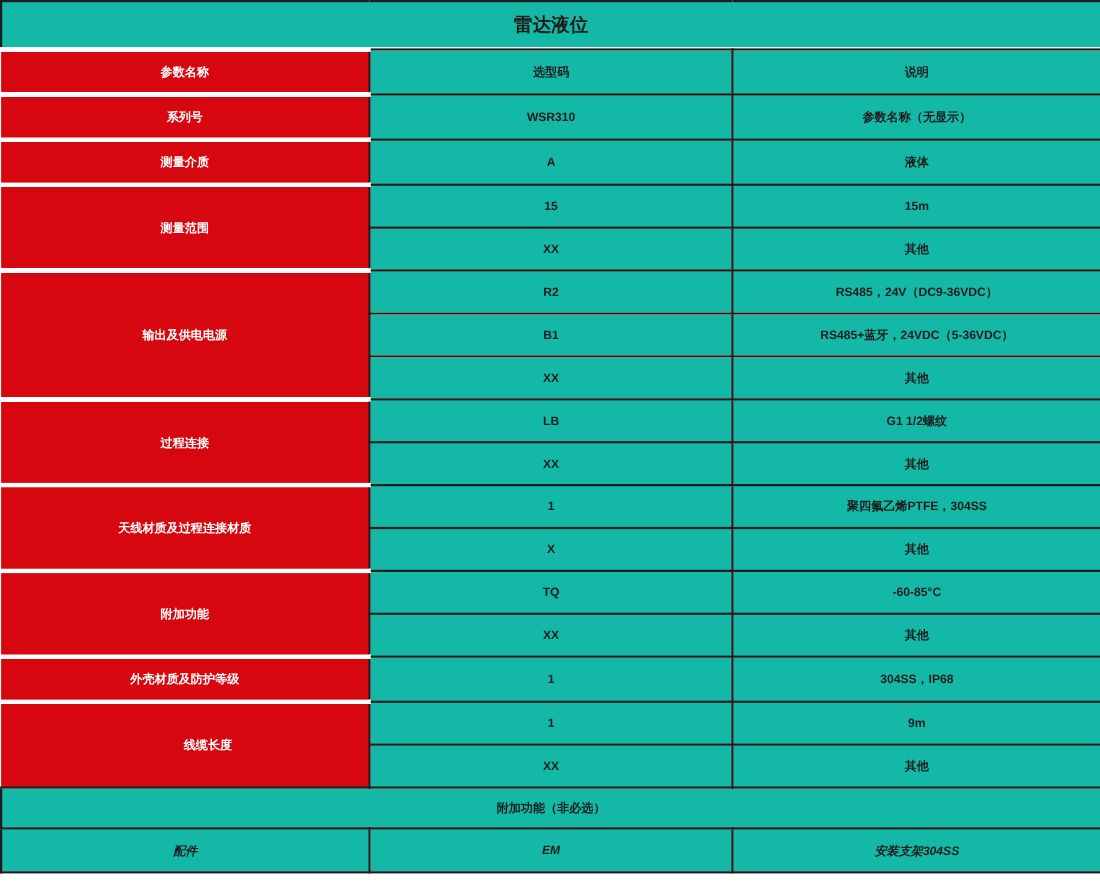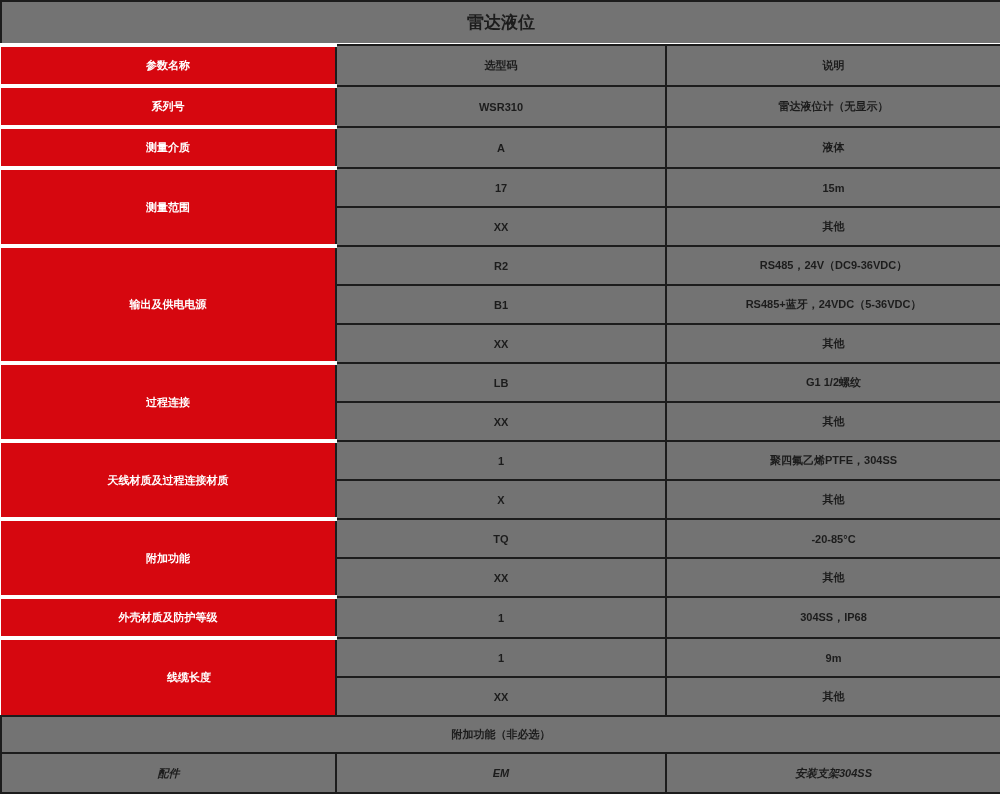--- a/index.html
+++ b/index.html
@@ -22,21 +22,21 @@
     text-align:center;
     vertical-align:middle;
     padding:0 6px;
     font-size:11px;
     font-weight:bold;
     overflow:hidden;
     white-space:nowrap;
   }
   
   td.w{
-    background:#737373;
+    background:#14b8a6;
     color:var(--ink);
     border:2px solid var(--ink);
     margin-top:23px;
   }
   
   td.red{
     background:var(--red);
     color:#ffffff;
     border-top:4px solid #ffffff;
     border-bottom:4px solid #ffffff;
@@ -69,32 +69,32 @@
 
     <tr class="r">
       <td class="red">参数名称</td>
       <td class="w">选型码</td>
       <td class="w">说明</td>
     </tr>
 
     <tr class="r">
       <td class="red">系列号</td>
       <td class="w">WSR310</td>
-      <td class="w">雷达液位计（无显示）</td>
+      <td class="w">参数名称（无显示）</td>
     </tr>
 
     <tr class="r">
       <td class="red">测量介质</td>
       <td class="w">A</td>
       <td class="w">液体</td>
     </tr>
 
     <tr class="r">
       <td class="red" rowspan="2">测量范围</td>
-      <td class="w">17</td>
+      <td class="w">15</td>
       <td class="w">15m</td>
     </tr>
     <tr class="r">
       <td class="w">XX</td>
       <td class="w">其他</td>
     </tr>
 
     <tr class="r">
       <td class="red" rowspan="3">输出及供电电源</td>
       <td class="w">R2</td>
@@ -125,21 +125,21 @@
       <td class="w">聚四氟乙烯PTFE，304SS</td>
     </tr>
     <tr class="r">
       <td class="w">X</td>
       <td class="w">其他</td>
     </tr>
 
     <tr class="r">
       <td class="red" rowspan="2">附加功能</td>
       <td class="w">TQ</td>
-      <td class="w">-20-85°C</td>
+      <td class="w">-60-85°C</td>
     </tr>
     <tr class="r">
       <td class="w">XX</td>
       <td class="w">其他</td>
     </tr>
 
     <tr class="r">
       <td class="red">外壳材质及防护等级</td>
       <td class="w">1</td>
       <td class="w">304SS，IP68</td>

